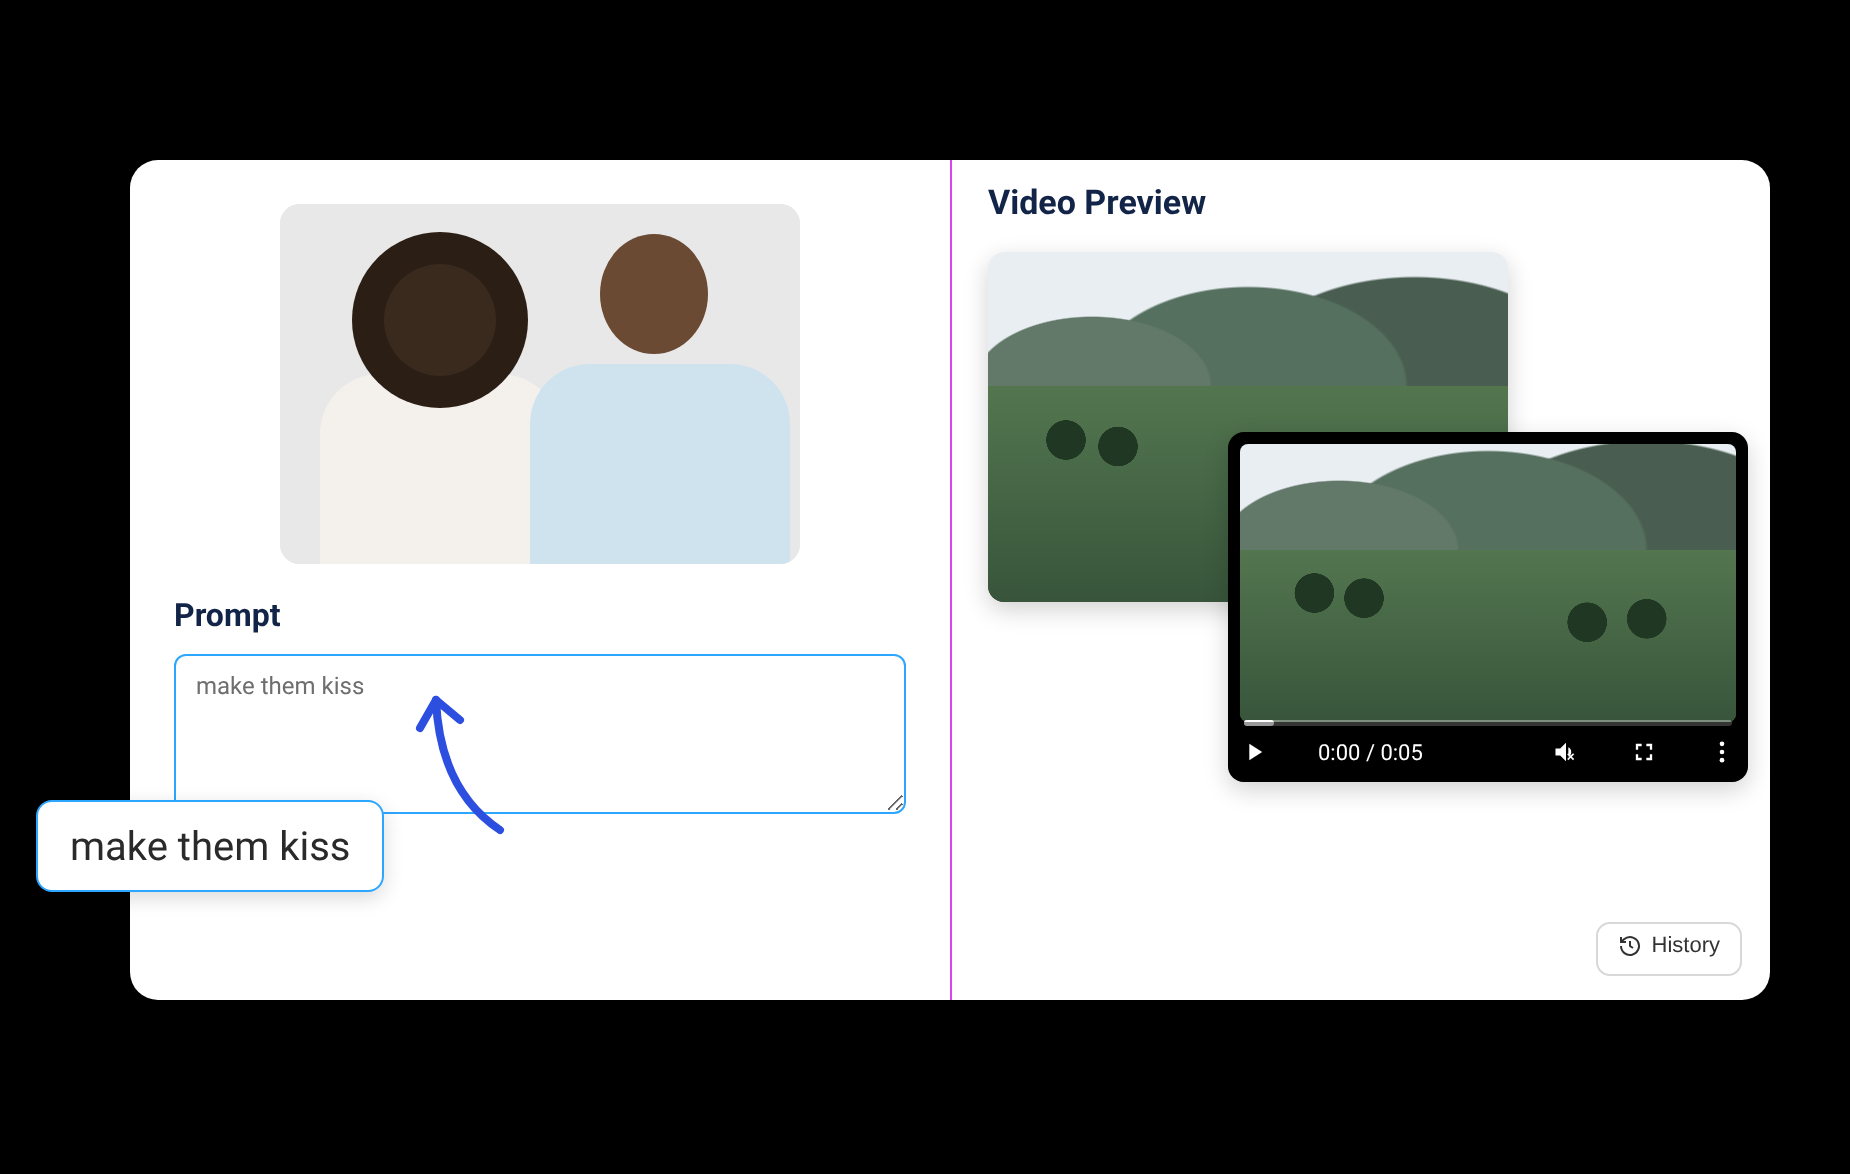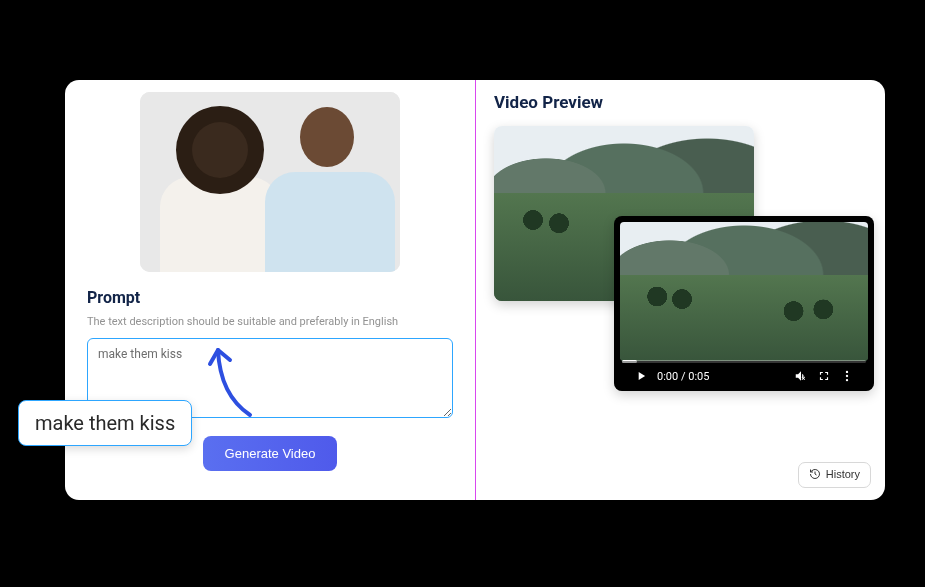--- a/index.html
+++ b/index.html
@@ -16,21 +16,21 @@
     top: 80px;
     left: 65px;
     width: 820px;
     height: 420px;
     background: #fff;
     border-radius: 14px;
     display: flex;
   }
   .left {
     width: 50%;
-    padding: 12px 22px 18px 22px;
+    padding: 22px 22px 18px 22px;
     display: flex;
     flex-direction: column;
     align-items: center;
   }
   .right {
     width: 50%;
     padding: 12px 18px 18px 18px;
     border-left: 1px solid #d946ef;
     position: relative;
   }
@@ -113,22 +113,22 @@
       radial-gradient(circle 10px at 25% 28%, #203823 98%, transparent 100%),
       radial-gradient(circle 10px at 70% 42%, #203823 98%, transparent 100%),
       radial-gradient(circle 10px at 82% 40%, #203823 98%, transparent 100%),
       linear-gradient(#53764f, #38553b);
   }
   .video-inner {
     position:absolute; inset:6px 6px 30px 6px; border-radius:4px; overflow:hidden;
   }
   .controls {
     position:absolute; left:0; right:0; bottom:0; height:30px;
-    display:flex; align-items:center; gap:9px;
-    padding:0 20px; color:#fff; font-size:11px;
+    display:flex; align-items:center; gap:25px;
+    padding:0 6px; color:#fff; font-size:11px;
     background:rgba(0,0,0,.4);
   }
   .controls .spacer{flex:1;}
   .controls svg{width:14px;height:14px;fill:#fff;display:block;}
   .progress{
     position:absolute; left:8px; right:8px; bottom:28px; height:3px;
     background:rgba(255,255,255,.35); border-radius:2px;
   }
   .progress .fill{height:100%; width:6%; background:#fff; border-radius:2px;}
 
@@ -164,25 +164,23 @@
         <div class="head"></div>
       </div>
       <div class="person b">
         <div class="torso"></div>
         <div class="head"></div>
       </div>
     </div>
 
     <div class="prompt-block">
       <div class="prompt-title">Prompt</div>
-      <div class="prompt-hint">The text description should be suitable and preferably in English</div>
       <textarea class="prompt-input" style="">make them kiss</textarea>
     </div>
 
-    <button class="gen-btn">Generate Video</button>
   </div>
 
   <div class="right">
     <div class="preview-title">Video Preview</div>
 
     <div class="preview-stack">
       <div class="thumb back">
         <div class="landscape">
             <div class="mtn"></div>
             <div class="trees"></div>

